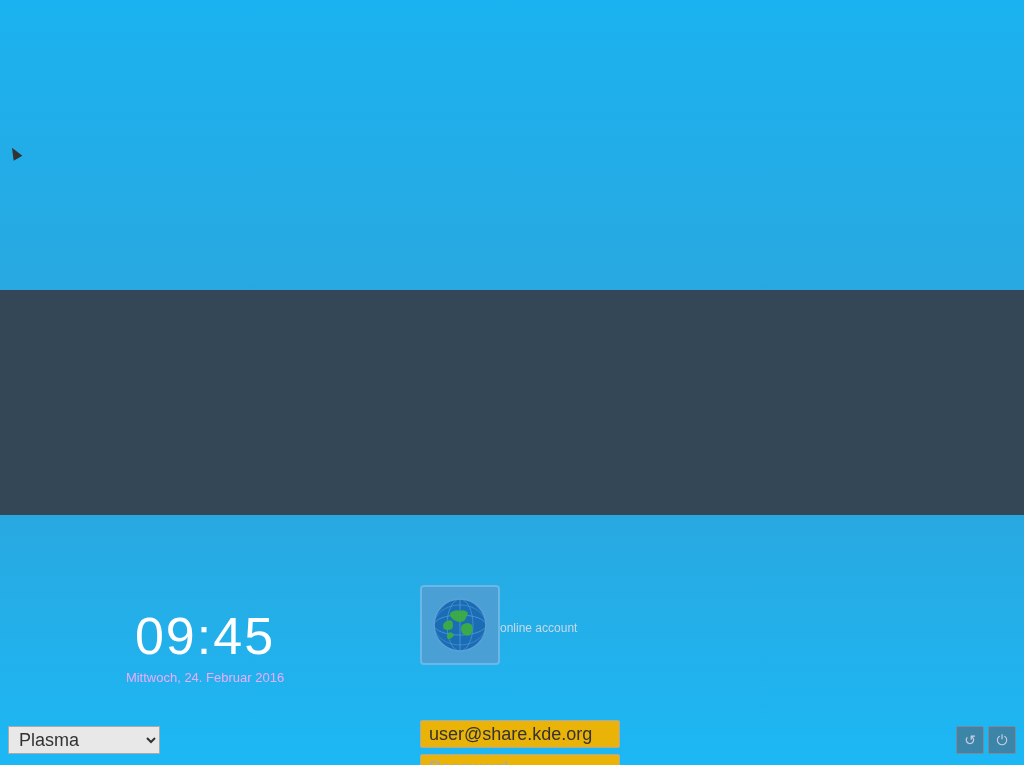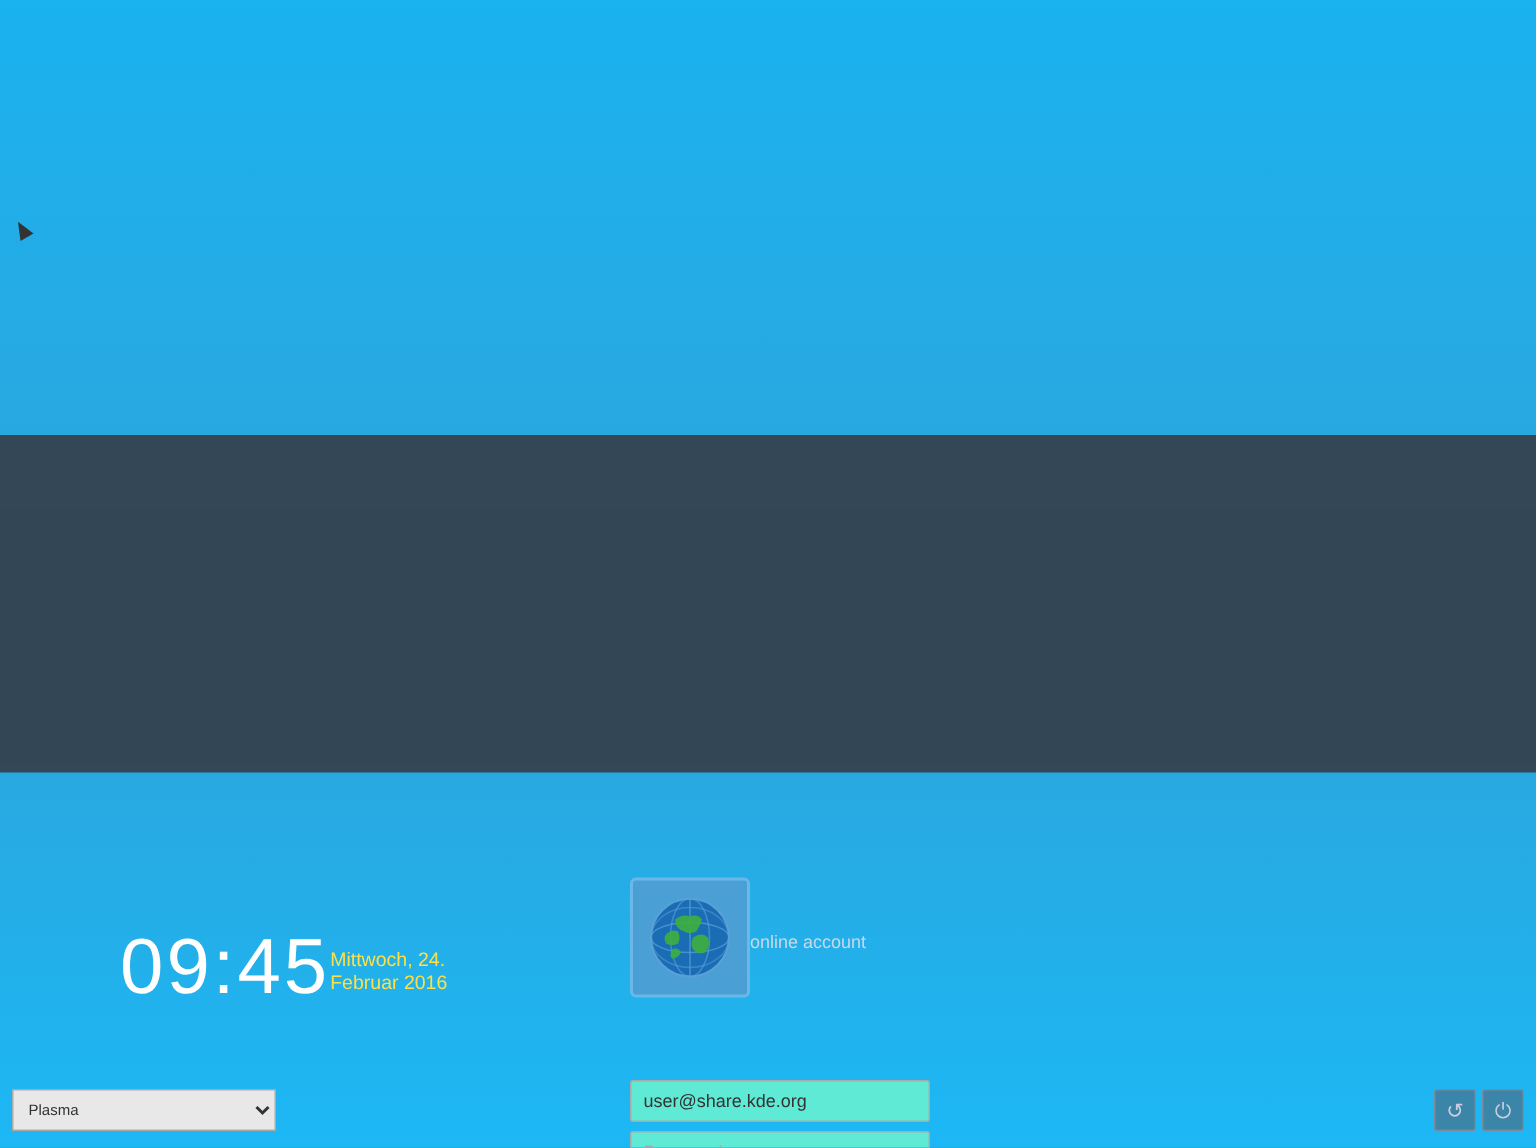--- a/index.html
+++ b/index.html
@@ -39,35 +39,35 @@
     }
 
     
     .clock-area {
       position: absolute;
       left: 80px;
       top: 290px;
       width: 250px;
       height: 130px;
       display: flex;
-      flex-direction: row;
+      flex-direction: column;
       align-items: center;
       justify-content: center;
     }
 
     .clock-time {
       font-size: 52px;
       font-weight: 300;
       color: #ffffff;
       letter-spacing: 2px;
     }
 
     .clock-date {
       font-size: 13px;
-      color: #fde047;
+      color: #f0abfc;
       margin-top: 4px;
     }
 
     
     .avatars-area {
       position: absolute;
       left: 420px;
       top: 295px;
       display: flex;
       gap: 20px;
@@ -116,45 +116,45 @@
       display: flex;
       flex-direction: column;
       align-items: center;
       gap: 6px;
     }
 
     .form-input {
       width: 200px;
       height: 28px;
       padding: 4px 8px;
-      font-size: 12px;
+      font-size: 18px;
       border: 1px solid #aaa;
-      background: #5eead4;
+      background: #eab308;
       color: #333;
       outline: none;
       border-radius: 2px;
     }
 
     .form-input::placeholder {
       color: #aaa;
     }
 
     
     .session-selector {
       position: absolute;
       left: 8px;
       top: 436px;
     }
 
     .session-select {
-      width: 176px;
+      width: 152px;
       height: 28px;
       background: #e8e8e8;
       border: 1px solid #aaa;
-      font-size: 10px;
+      font-size: 18px;
       color: #333;
       padding: 0 6px;
       cursor: pointer;
       appearance: auto;
     }
 
     
     .system-buttons {
       position: absolute;
       right: 8px;

